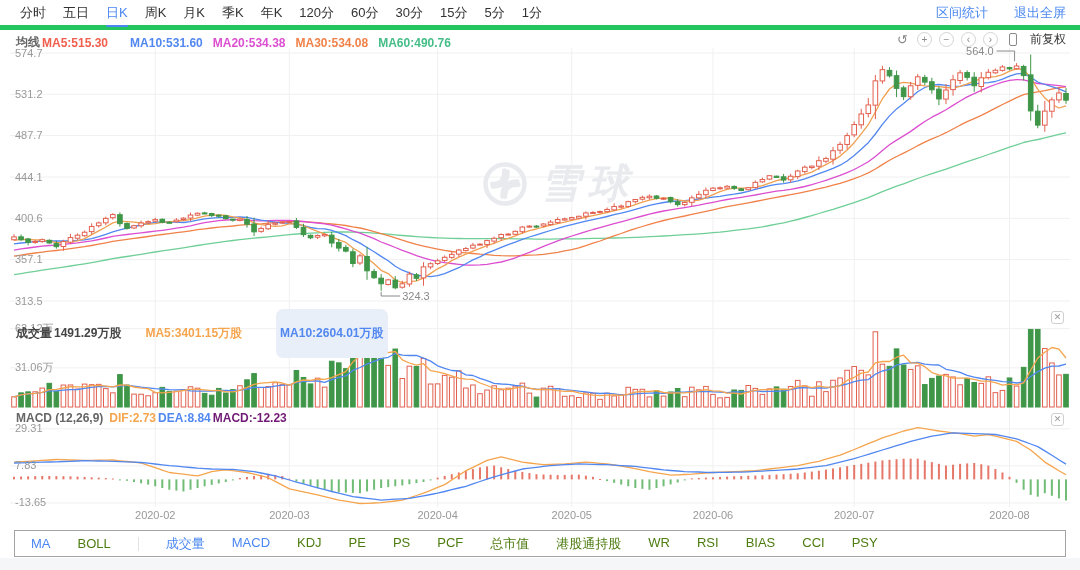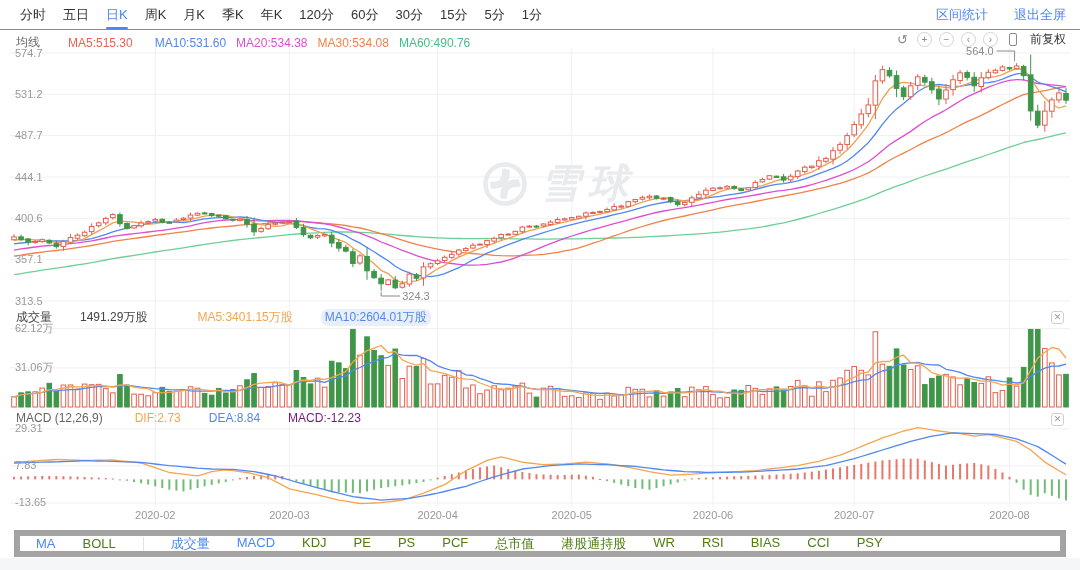--- a/index.html
+++ b/index.html
@@ -2,36 +2,36 @@
 <html><head>
 <meta charset="utf-8">
 <style>
   * { margin:0; padding:0; box-sizing:border-box; }
   html,body { width:1080px; height:570px; overflow:hidden; background:#fff;
               font-family:"Liberation Sans", sans-serif; }
   #app { position:relative; width:1080px; height:570px; background:#fff; }
 
   
   .tabbar { position:absolute; left:0; top:0; width:1080px; height:30px;
-            border-bottom:1px solid #22c55e; background:#fff;
+            border-bottom:5px solid #22c55e; background:#fff;
             display:flex; align-items:center; padding:0 14px; }
   .tabbar .tabs { display:flex; align-items:center; gap:17px; padding-left:6px; }
   .tab { font-size:13px; color:#333; cursor:pointer; position:relative; height:29px;
          display:flex; align-items:center; white-space:nowrap; }
   .tab.active { color:#4a87f2; }
   .tab.active::after { content:""; position:absolute; left:0; right:0; bottom:0;
                        height:2px; background:#4a87f2; border-radius:1px; }
   .tabbar .spacer { flex:1; }
   .toplink { font-size:13px; color:#4a87f2; cursor:pointer; margin-left:18px; white-space:nowrap; }
 
   
-  .legend { position:absolute; display:flex; align-items:center; gap:28px;
-            font-size:12px; color:#666; white-space:nowrap; z-index:3; }
+  .legend { position:absolute; display:flex; align-items:center; gap:2px;
+            font-size:12px; color:#666; white-space:nowrap; z-index:3;font-weight:bold; }
   .legend .item { font-size:12px; }
-  .hl { background:#e9eff9; border-radius:7px; padding:0 4px; }
+  .hl { background:#e9eff9; border-radius:7px; padding:16px 4px;margin-left:32px; }
 
   
   .controls { position:absolute; top:31px; right:14px; display:flex; align-items:center;
               gap:7px; z-index:4; }
   .cicon { width:15px; height:15px; border-radius:50%; border:1px solid #d4d4d4; color:#8a8a8a;
            font-size:10px; line-height:13px; text-align:center; cursor:pointer; background:#fff; }
   .cicon.nob { border:none; font-size:13px; line-height:15px; }
   .mobile-glyph { display:inline-block; width:8px; height:13px; border:1px solid #8a8a8a;
                   border-radius:2px; margin-top:1px; }
   .adjust { font-size:12px; color:#333; margin-left:3px; cursor:pointer;text-align:right; }
@@ -42,21 +42,21 @@
 
   
   .watermark { position:absolute; left:482px; top:156px; display:flex; align-items:center;
                gap:12px; z-index:2; pointer-events:none; }
   .wm-text { font-size:40px; color:#e8eaee; letter-spacing:8px; font-weight:bold;font-style:italic; }
 
   svg text { font-family:"Liberation Sans", sans-serif; }
 
   
   .botbar { position:absolute; left:14px; right:14px; top:530px; height:27px;
-            border:6px solid #a3a3a3; background:#fff; display:flex; align-items:center;
+            border:1px solid #a3a3a3; background:#fff; display:flex; align-items:center;
             padding:0 16px; z-index:3; }
   .bot-item { font-size:13px; color:#4d7c0f; margin-right:27px; cursor:pointer; white-space:nowrap; }
   .bot-item.active { color:#4a87f2; }
   .bot-divider { width:1px; height:14px; background:#e3e3e3; margin-right:27px; }
   .bottom-strip { position:absolute; left:0; top:558px; width:1080px; height:12px; background:#f5f6f7; }
 </style>
 </head>
 <body>
 
 <div id="app">

